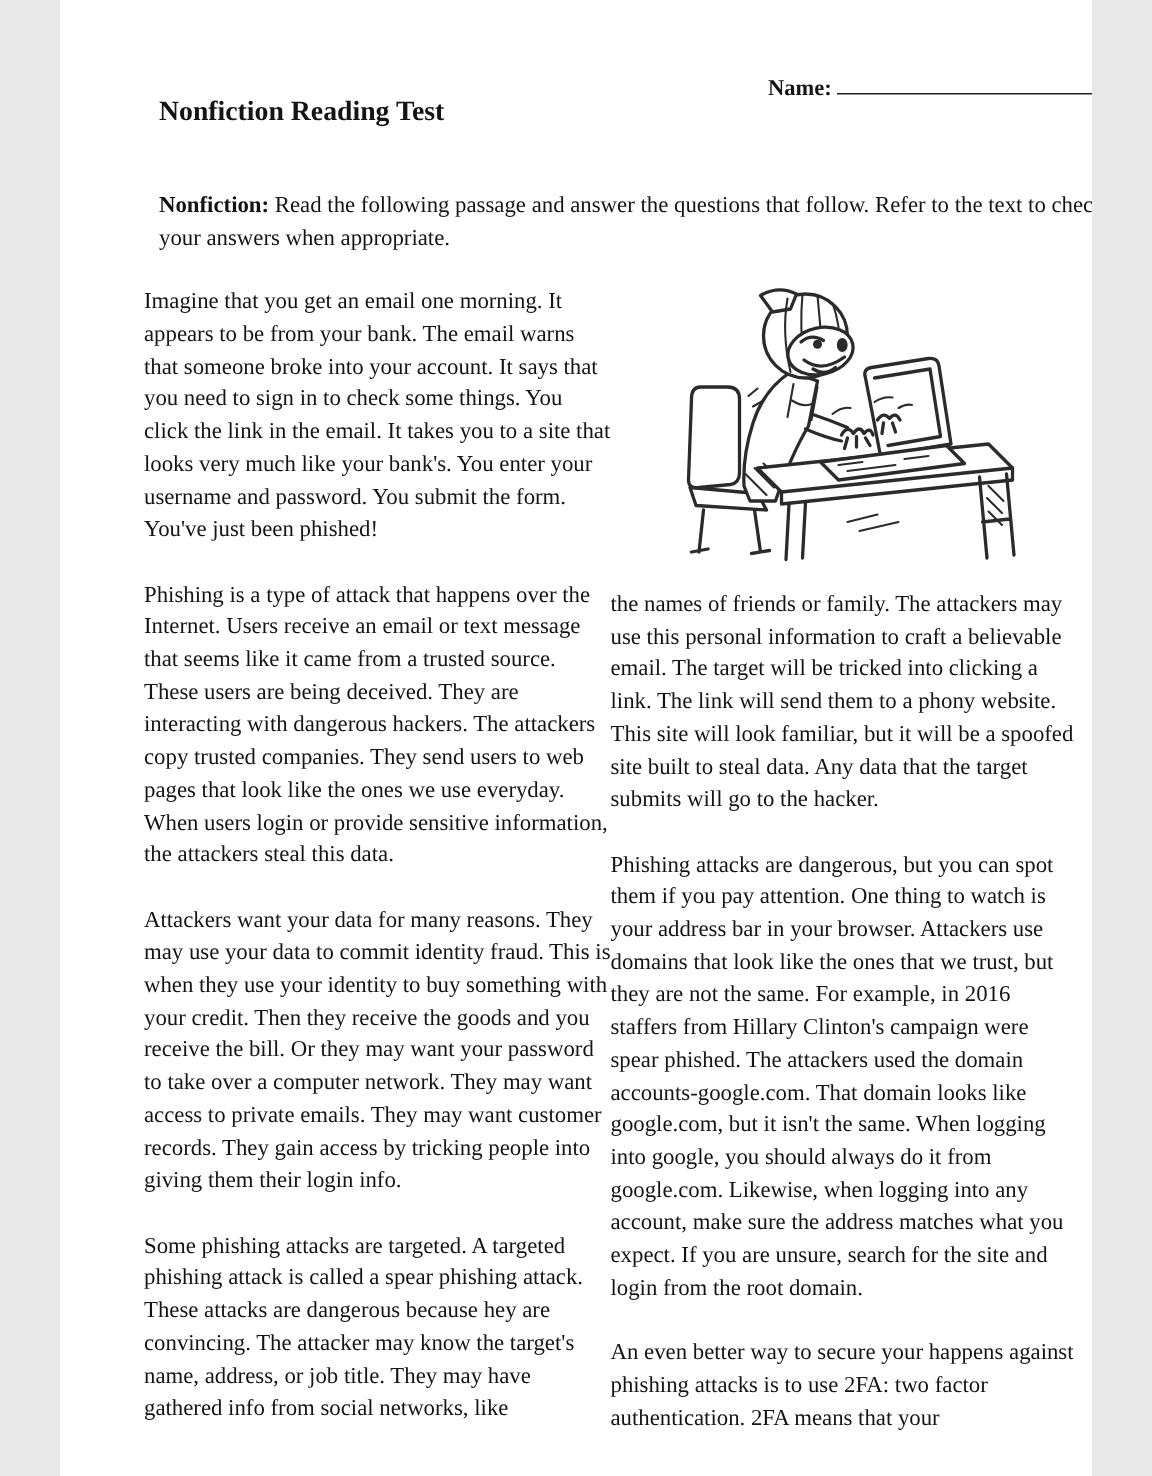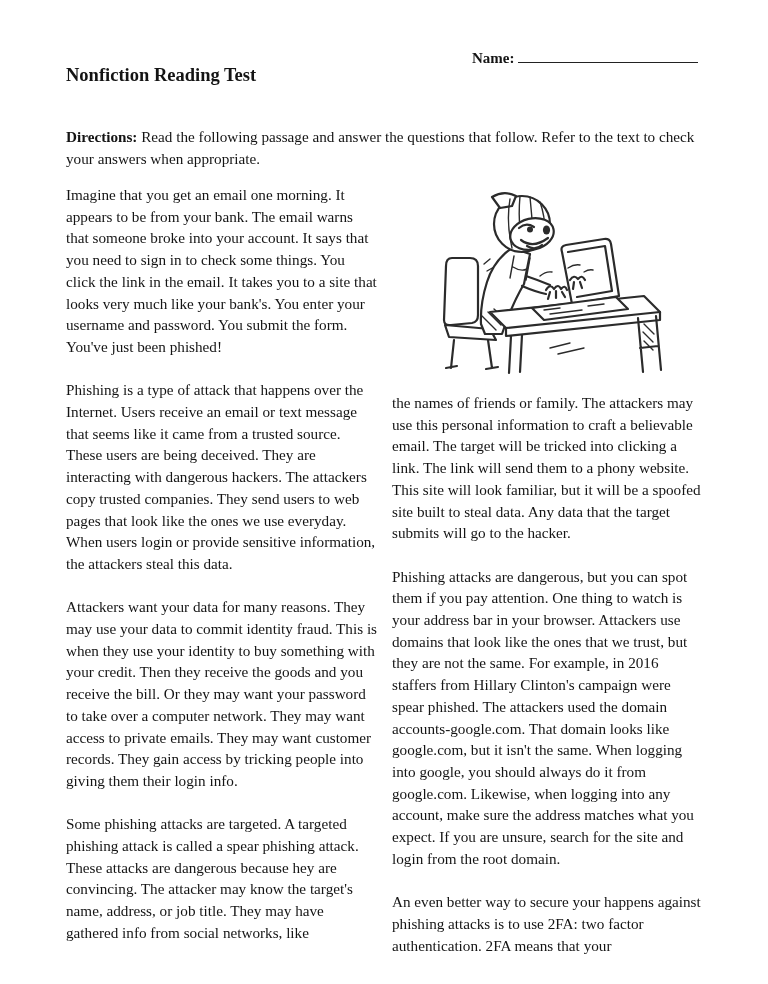--- a/index.html
+++ b/index.html
@@ -1,29 +1,29 @@
 <!DOCTYPE html>
 <html><head>
 <meta charset="utf-8">
 <style>
   html,body{margin:0;padding:0;background:#e8e8e8;}
   .page{
-    width:768px;height:984px;background:#ffffff;position:relative;
+    width:688px;height:984px;background:#ffffff;position:relative;
     margin:0 auto;overflow:hidden;
     font-family:"Liberation Serif", serif;color:#141414;
   }
   .name-row{position:absolute;top:48px;left:472px;font-size:15px;white-space:nowrap;}
   .name-label{font-weight:bold;}
   .name-line{display:inline-block;width:180px;height:14px;border-bottom:1.4px solid #222;margin-left:4px;}
   .title-block{position:absolute;top:64px;left:66px;font-family:Liberation Serif, serif;}
   .page-title{font-size:18.5px;font-weight:bold;margin:0;line-height:22px;}
   .page-subtitle{font-size:18.5px;font-weight:bold;font-style:italic;margin:1px 0 0;line-height:22px;}
   .directions{position:absolute;top:126px;left:66px;width:640px;font-size:15.2px;line-height:21.6px;}
   .directions-label{font-weight:bold;}
-  .columns{position:absolute;top:184px;left:66px;width:637px;display:flex;gap:15px;}
+  .columns{position:absolute;top:184px;left:56px;width:637px;display:flex;align-items:center;}
   .col{width:311px;font-size:15.2px;line-height:21.7px;}
   .col p{margin:0 0 21.7px;}
   figure.illus{margin:0 auto 16px;width:232px;height:192px;padding:0;}
   svg .ln{fill:none;stroke:#2b2b2b;stroke-width:2.2;stroke-linecap:round;stroke-linejoin:round;}
   svg .fw{fill:#ffffff;stroke:#2b2b2b;stroke-width:2.2;stroke-linecap:round;stroke-linejoin:round;}
   svg .fk{fill:#2b2b2b;stroke:none;}
   svg .thin{fill:none;stroke:#2b2b2b;stroke-width:1.4;stroke-linecap:round;}
 </style>
 </head>
 <body>
@@ -32,21 +32,21 @@
 
   <div class="name-row">
     <span class="name-label">Name:</span><span class="name-line"></span>
   </div>
 
   <div class="title-block">
     <h1 class="page-title">Nonfiction Reading Test</h1>
   </div>
 
   <div class="directions">
-    <span class="directions-label">Directions:</span>
+    <span class="directions-label">Nonfiction:</span>
     <span>Read the following passage and answer the questions that follow. Refer to the text to check your answers when appropriate.</span>
   </div>
 
   <div class="columns">
 
     <div class="col">
       <p>Imagine that you get an email one morning. It appears to be from your bank. The email warns that someone broke into your account. It says that you need to sign in to check some things. You click the link in the email. It takes you to a site that looks very much like your bank's. You enter your username and password. You submit the form. You've just been phished!</p>
       <p>Phishing is a type of attack that happens over the Internet. Users receive an email or text message that seems like it came from a trusted source. These users are being deceived. They are interacting with dangerous hackers. The attackers copy trusted companies. They send users to web pages that look like the ones we use everyday. When users login or provide sensitive information, the attackers steal this data.</p>
       <p>Attackers want your data for many reasons. They may use your data to commit identity fraud. This is when they use your identity to buy something with your credit. Then they receive the goods and you receive the bill. Or they may want your password to take over a computer network. They may want access to private emails. They may want customer records. They gain access by tricking people into giving them their login info.</p>
       <p>Some phishing attacks are targeted. A targeted phishing attack is called a spear phishing attack. These attacks are dangerous because hey are convincing. The attacker may know the target's name, address, or job title. They may have gathered info from social networks, like</p>

